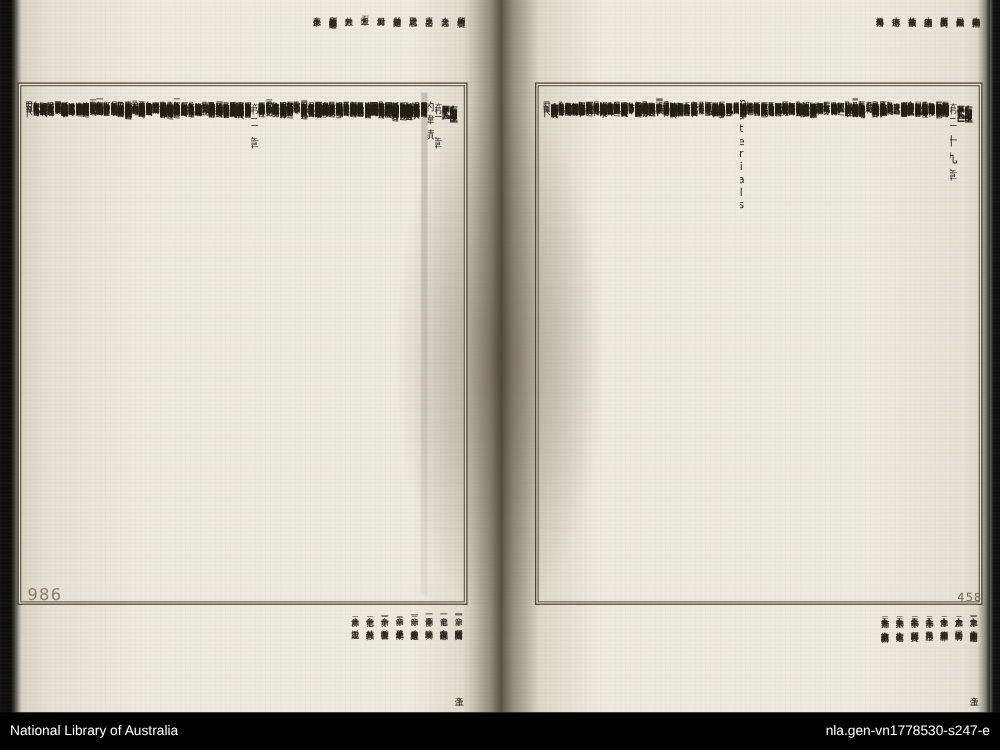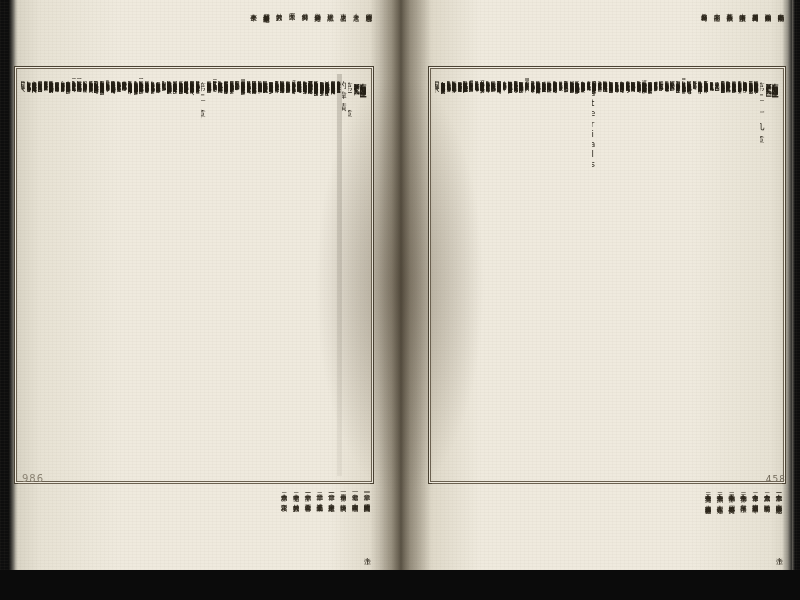--- a/index.html
+++ b/index.html
@@ -60,21 +60,21 @@
 
   
   .edge-l{position:absolute;left:8px;top:0;width:10px;height:570px;background:linear-gradient(90deg,rgba(0,0,0,.55),rgba(0,0,0,0));}
   .edge-r{position:absolute;right:8px;top:0;width:10px;height:570px;background:linear-gradient(270deg,rgba(0,0,0,.55),rgba(0,0,0,0));}
 
   
   .footerbar{position:absolute;left:0;bottom:0;width:800px;height:30px;background:#000;
      display:flex;align-items:center;justify-content:space-between;padding:0 8px;box-sizing:border-box;}
   .footerbar span{color:#fff;font-size:11px;font-family:"Liberation Sans",sans-serif;}
 
-  .stamp{position:absolute;left:22px;bottom:86px;font-size:10px;color:#8a8272;letter-spacing:1px;margin-top:48px;}
+  .stamp{position:absolute;left:22px;bottom:86px;font-size:13px;color:#8a8272;letter-spacing:1px;margin-top:48px;}
   .scanid{position:absolute;right:14px;bottom:86px;font-size:9px;color:#6f6758;letter-spacing:1px;}
 </style>
 </head>
 <body>
 
 <div id="page">
 
   <div class="scan">
     <div class="paper-noise"></div>
     <div class="edge-l"></div>
@@ -265,13 +265,17 @@
         <div class="vcol foot-col">二十九章二十九節 大衞事蹟載於書</div>
       </div>
     </div>
 
     <div class="gutter-shadow"></div>
 
     <div class="stamp">986</div>
     <div class="scanid">458</div>
   </div>
 
+  <div class="footerbar">
+    <span>National Library of Australia</span>
+    <span>nla.gen-vn1778530-s247-e</span>
+  </div>
 </div>
 
 </body></html>

